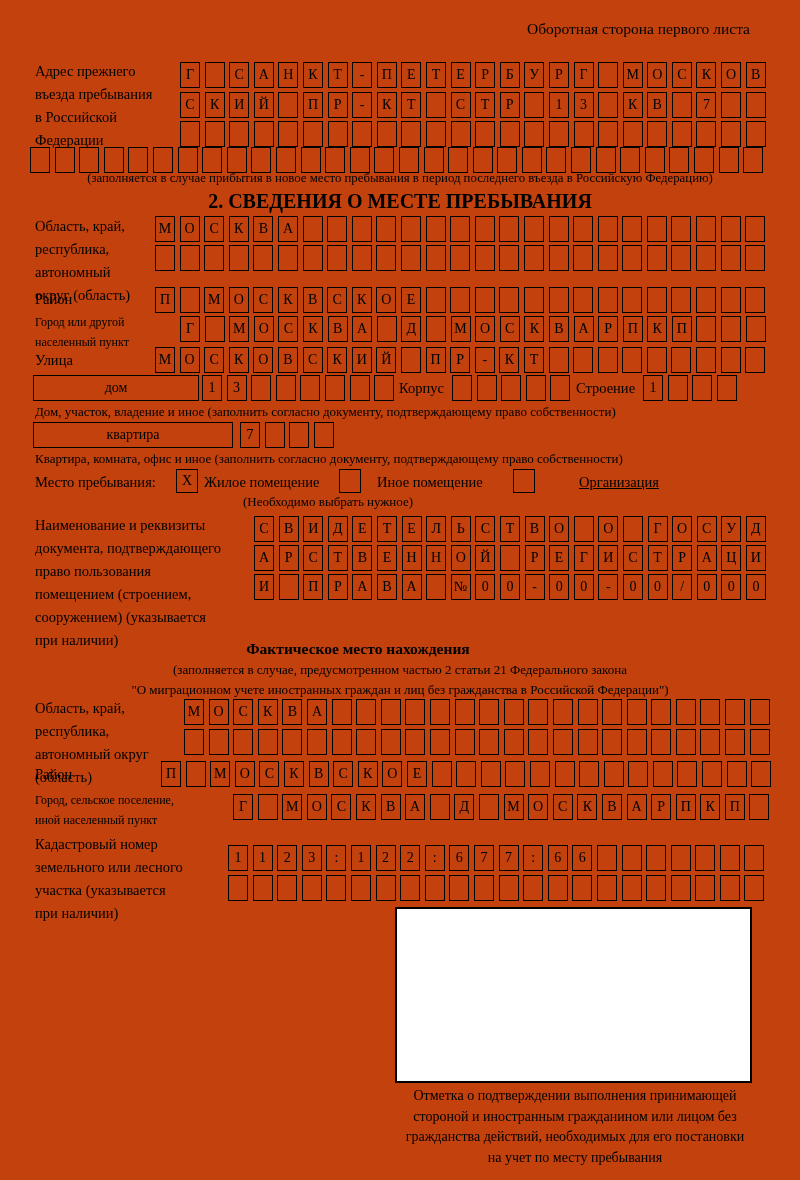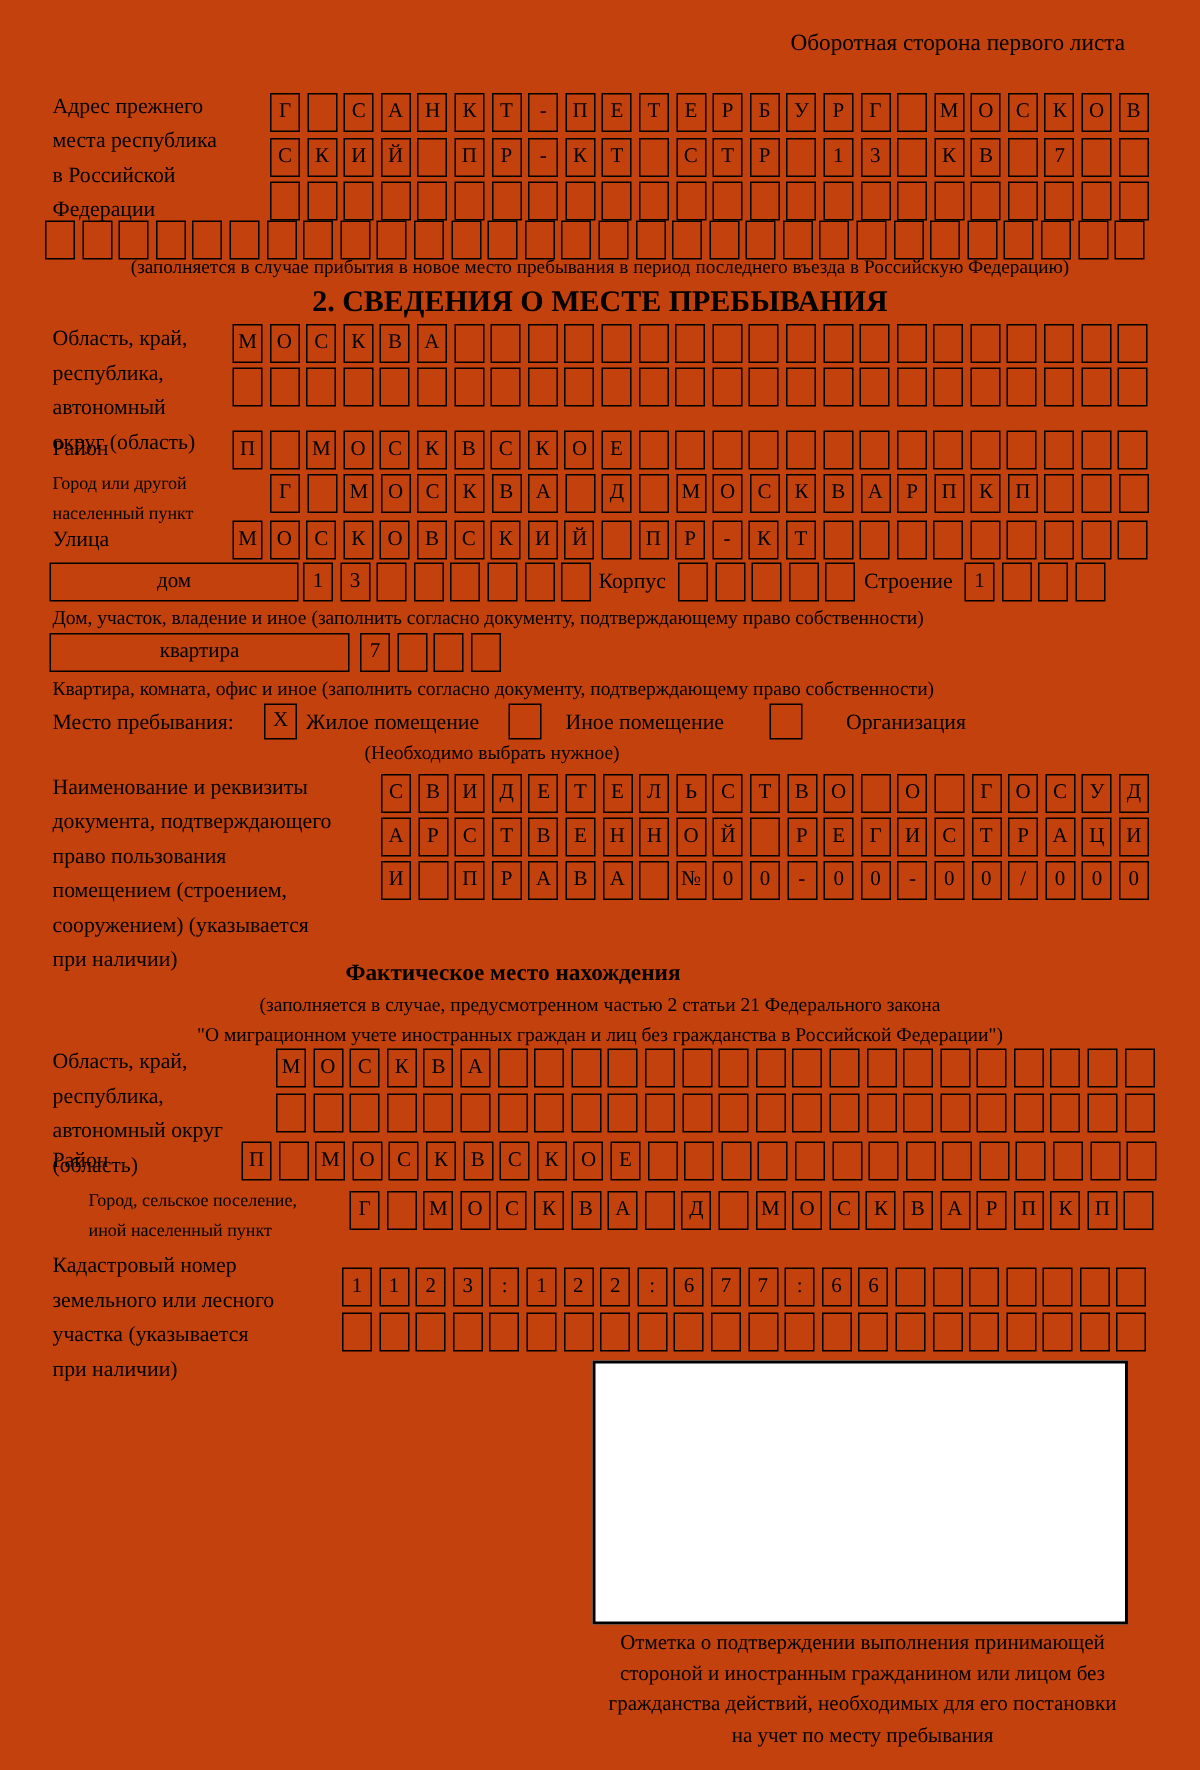--- a/index.html
+++ b/index.html
@@ -25,21 +25,21 @@
 </style>
 </head>
 <body>
 
 <div class="page">
 
   <div class="abs right" style="left:400px;top:20px;width:350px;font-size:15.5px;">Оборотная сторона первого листа</div>
 
   <div class="abs label" style="left:35px;top:60px;width:150px;">
     <div>Адрес прежнего</div>
-    <div>места республика</div>
+    <div>въезда пребывания</div>
     <div>в Российской</div>
     <div>Федерации</div>
   </div>
   <div class="cellrow" style="left:180px;top:62px;">
       <span class="cell">Г</span>
       <span class="cell"></span>
       <span class="cell">С</span>
       <span class="cell">А</span>
       <span class="cell">Н</span>
       <span class="cell">К</span>
@@ -336,21 +336,21 @@
       <span class="cell"></span>
     </div>
   <div class="abs caption" style="left:35px;top:451px;width:760px;">Квартира, комната, офис и иное (заполнить согласно документу, подтверждающему право собственности)</div>
 
   <div class="abs label" style="left:35px;top:471px;">Место пребывания:</div>
   <div class="abs checkbox" style="left:176px;top:469px;">X</div>
   <div class="abs label" style="left:204px;top:471px;">Жилое помещение</div>
   <div class="abs checkbox" style="left:339px;top:469px;"></div>
   <div class="abs label" style="left:377px;top:471px;">Иное помещение</div>
   <div class="abs checkbox" style="left:513px;top:469px;"></div>
-  <div class="abs label" style="left:564px;top:471px;">Организация</div>
+  <div class="abs label" style="left:579px;top:471px;text-decoration:underline;">Организация</div>
   <div class="abs caption" style="left:243px;top:494px;">(Необходимо выбрать нужное)</div>
 
   <div class="abs label" style="left:35px;top:514px;width:215px;">
     <div>Наименование и реквизиты</div>
     <div>документа, подтверждающего</div>
     <div>право пользования</div>
     <div>помещением (строением,</div>
     <div>сооружением) (указывается</div>
     <div>при наличии)</div>
   </div>
@@ -417,21 +417,21 @@
       <span class="cell">0</span>
       <span class="cell">-</span>
       <span class="cell">0</span>
       <span class="cell">0</span>
       <span class="cell">/</span>
       <span class="cell">0</span>
       <span class="cell">0</span>
       <span class="cell">0</span>
     </div>
 
-  <div class="abs center bold" style="left:0;top:640px;width:684px;font-size:15.5px;">Фактическое место нахождения</div>
+  <div class="abs center bold" style="left:0;top:640px;width:684px;font-size:15.5px;padding-left:16px;">Фактическое место нахождения</div>
   <div class="abs center caption" style="left:0;top:662px;width:800px;">(заполняется в случае, предусмотренном частью 2 статьи 21 Федерального закона</div>
   <div class="abs center caption" style="left:0;top:682px;width:800px;">"О миграционном учете иностранных граждан и лиц без гражданства в Российской Федерации")</div>
 
   <div class="abs label" style="left:35px;top:697px;width:170px;">
     <div>Область, край,</div>
     <div>республика,</div>
     <div>автономный округ</div>
     <div>(область)</div>
   </div>
   <div class="cellrow" style="left:184px;top:699px;">
@@ -509,21 +509,21 @@
       <span class="cell"></span>
       <span class="cell"></span>
       <span class="cell"></span>
       <span class="cell"></span>
       <span class="cell"></span>
       <span class="cell"></span>
       <span class="cell"></span>
       <span class="cell"></span>
     </div>
 
-  <div class="abs label2" style="left:35px;top:790px;width:200px;margin-left:24px;">
+  <div class="abs label2" style="left:35px;top:790px;width:200px;">
     <div>Город, сельское поселение,</div>
     <div>иной населенный пункт</div>
   </div>
   <div class="cellrow" style="left:233px;top:794px;">
       <span class="cell">Г</span>
       <span class="cell"></span>
       <span class="cell">М</span>
       <span class="cell">О</span>
       <span class="cell">С</span>
       <span class="cell">К</span>

